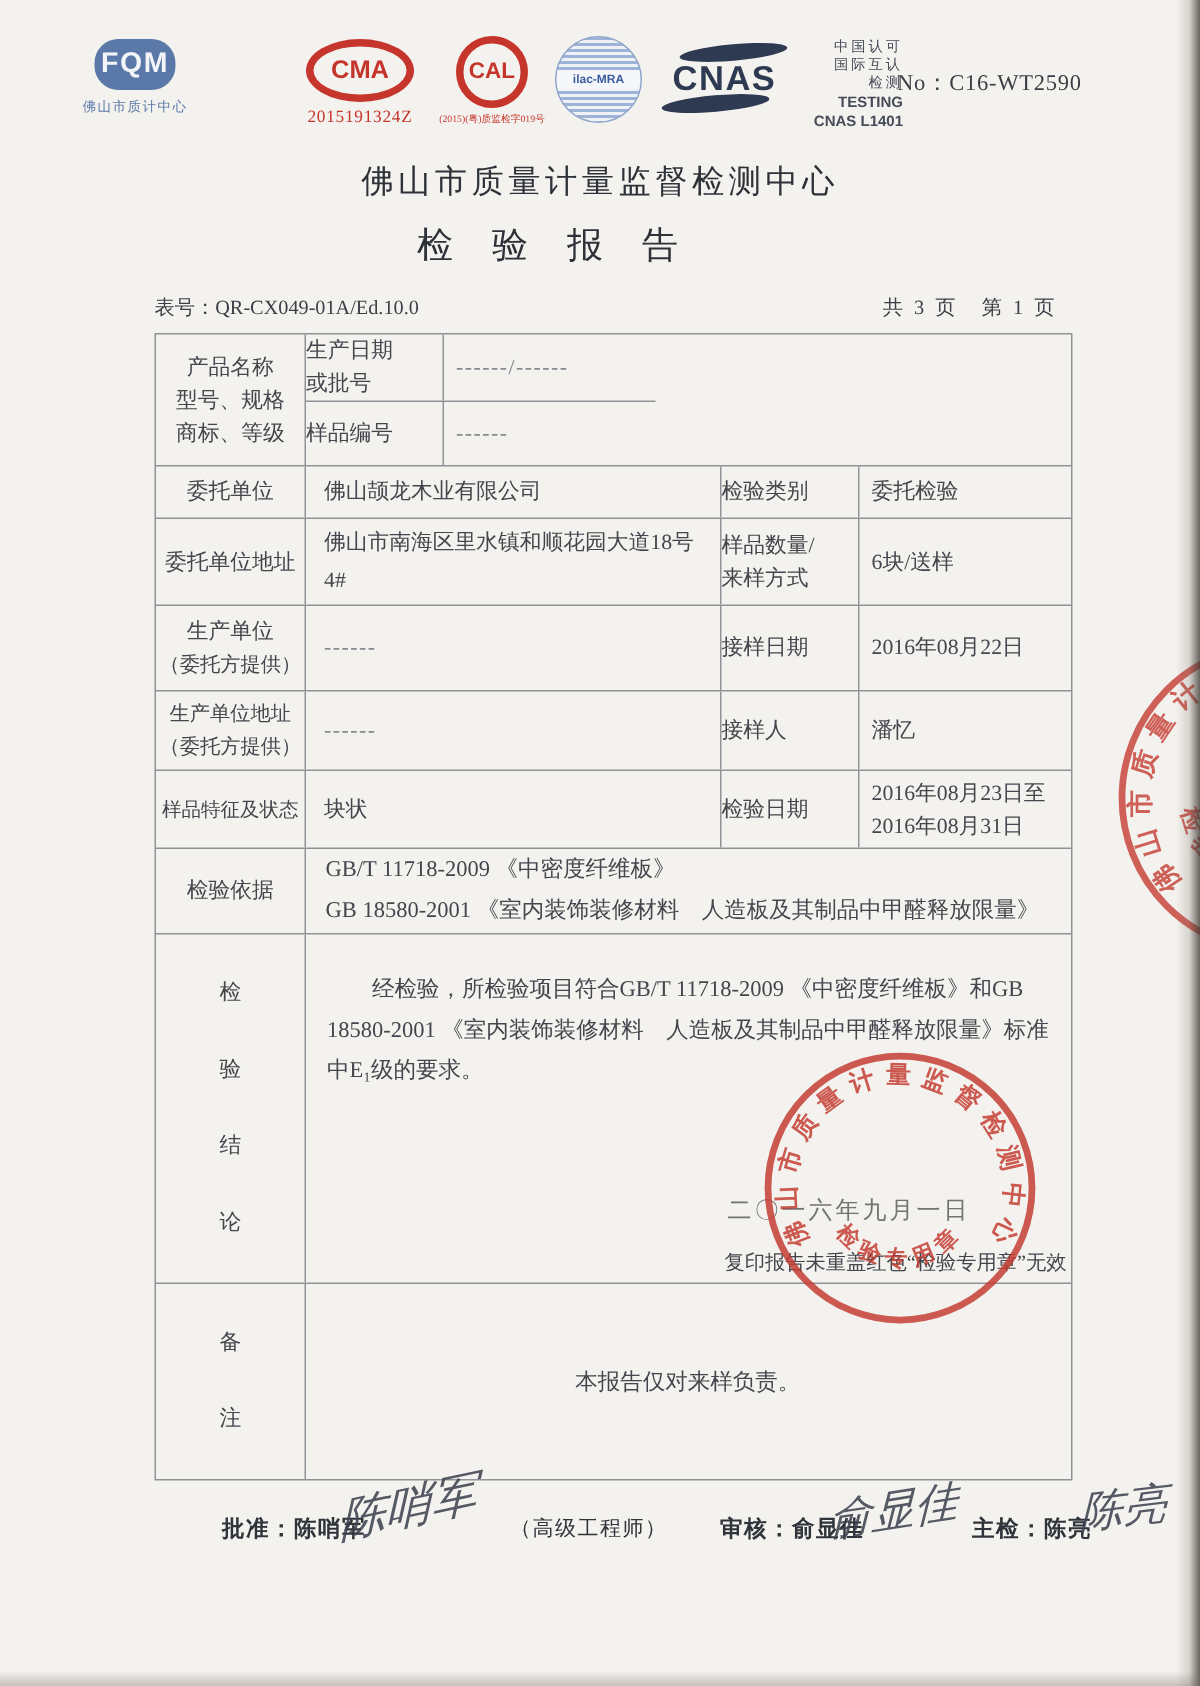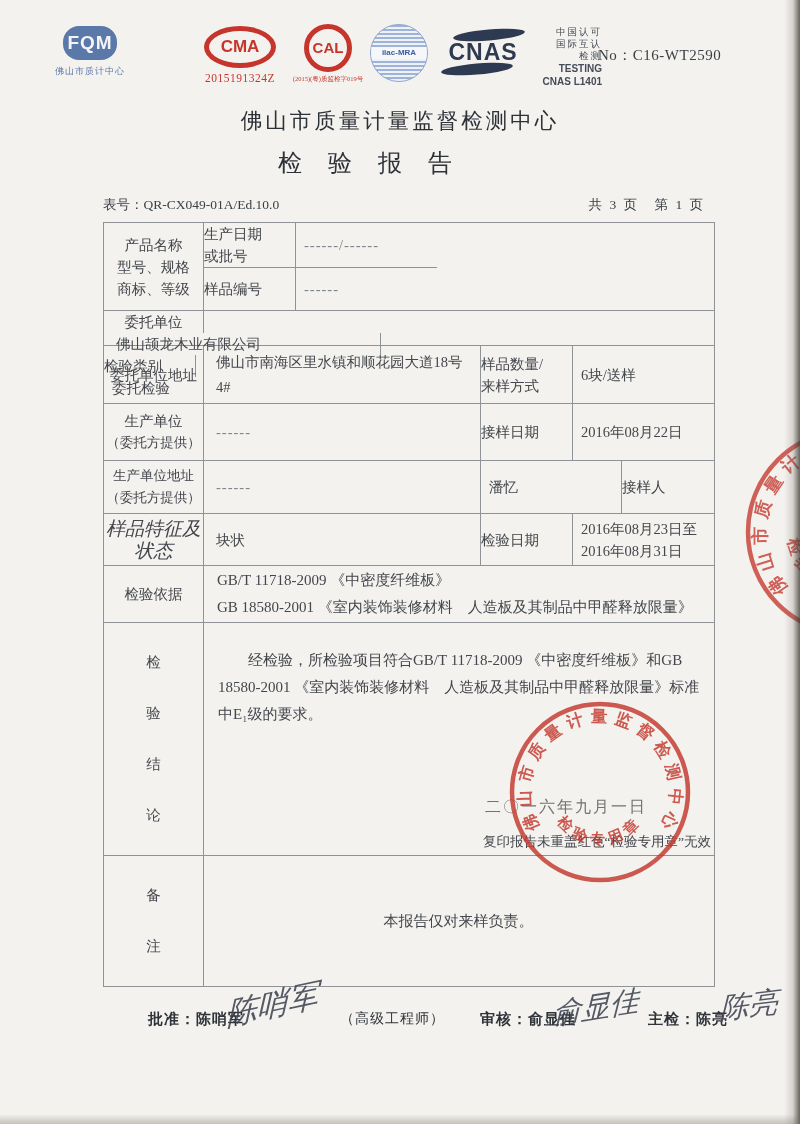--- a/index.html
+++ b/index.html
@@ -164,21 +164,21 @@
         <div class="cell c3">
           <div class="line">样品编号</div>
         </div>
         <div class="cell c4">
           <div class="line dash">------</div>
         </div>
       </div>
     </div>
   </div>
 
-  <div class="trow" style="height:35px;flex-direction:column;">
+  <div class="trow" style="height:35px;">
     <div class="cell c1">
       <div class="line">委托单位</div>
     </div>
     <div class="cell c2">
       <div class="line">佛山颉龙木业有限公司</div>
     </div>
     <div class="cell c3">
       <div class="line">检验类别</div>
     </div>
     <div class="cell c4">
@@ -219,31 +219,31 @@
   </div>
 
   <div class="trow" style="height:53px;">
     <div class="cell c1">
       <div class="line" style="font-size:13.5px;">生产单位地址</div>
       <div class="line" style="font-size:13.5px;">（委托方提供）</div>
     </div>
     <div class="cell c2">
       <div class="line dash">------</div>
     </div>
+    <div class="cell c3">
+      <div class="line">接样人</div>
+    </div>
     <div class="cell c4">
       <div class="line">潘忆</div>
     </div>
-    <div class="cell c3">
-      <div class="line">接样人</div>
-    </div>
   </div>
 
   <div class="trow" style="height:52px;">
     <div class="cell c1">
-      <div class="line" style="font-size:19px;font-style:italic;">样品特征及状态</div>
+      <div class="line" style="font-size:13px;">样品特征及状态</div>
     </div>
     <div class="cell c2">
       <div class="line">块状</div>
     </div>
     <div class="cell c3">
       <div class="line">检验日期</div>
     </div>
     <div class="cell c4">
       <div class="line">2016年08月23日至</div>
       <div class="line">2016年08月31日</div>

